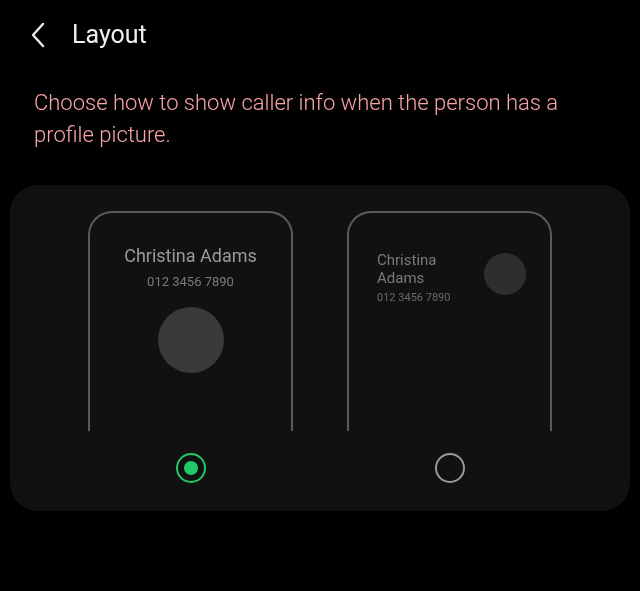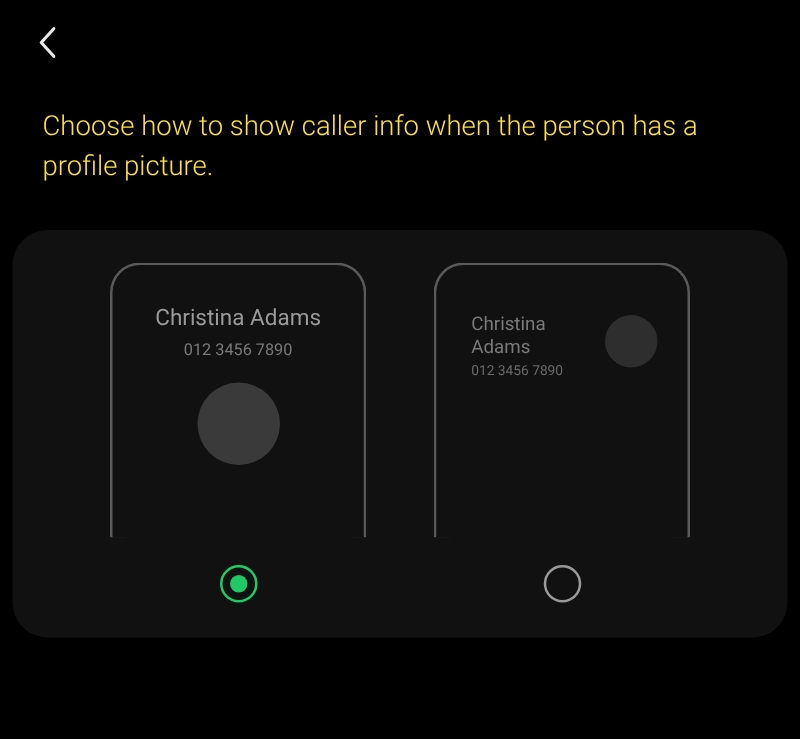--- a/index.html
+++ b/index.html
@@ -27,21 +27,21 @@
     }
     .title {
       font-size: 25px;
       font-weight: 400;
       color: #f0f0f0;
     }
     .description {
       padding: 22px 34px 34px 34px;
       font-size: 22px;
       line-height: 1.45;
-      color: #fde047;
+      color: #fca5a5;
       font-weight: 300;
     }
     .options-panel {
       margin: 0 10px;
       background: #111;
       border-radius: 28px;
       padding: 26px 24px 28px 24px;
       display: flex;
       gap: 54px;
       justify-content: center;
@@ -137,20 +137,21 @@
   </style>
 </head>
 <body>
 
 <div class="header">
   <div class="back-icon">
     <svg width="16" height="26" viewBox="0 0 16 26" fill="none">
       <path d="M13 2 L3 13 L13 24" stroke="#e8e8e8" stroke-width="2.5" stroke-linecap="round" stroke-linejoin="round"></path>
     </svg>
   </div>
+  <div class="title">Layout</div>
 </div>
 
 <div class="description">Choose how to show caller info when the person has a profile picture.</div>
 
 <div class="options-panel">
 
   <div class="option">
     <div class="phone-frame">
       <div class="phone-screen-a">
         <div class="name-a">Christina Adams</div>

